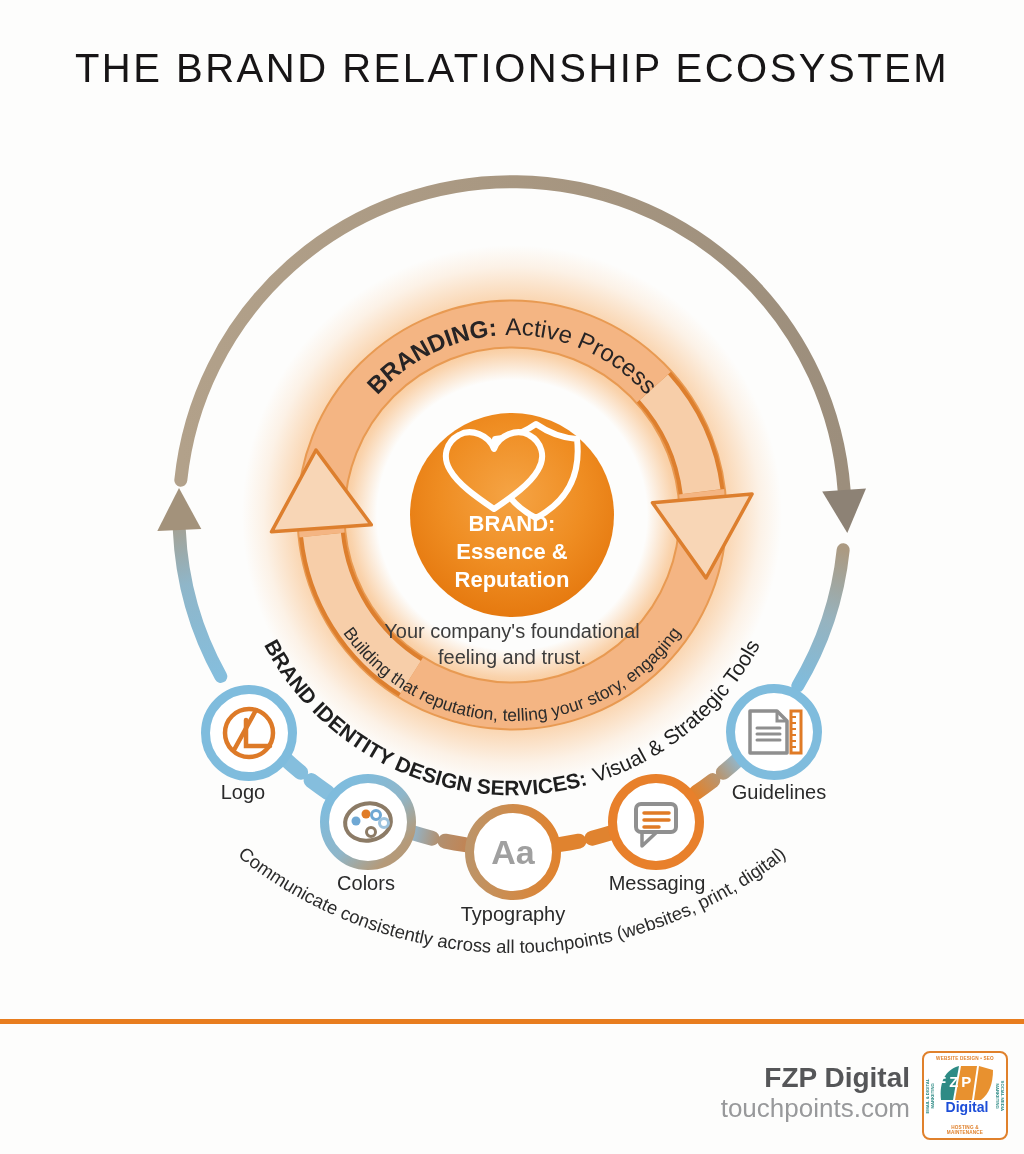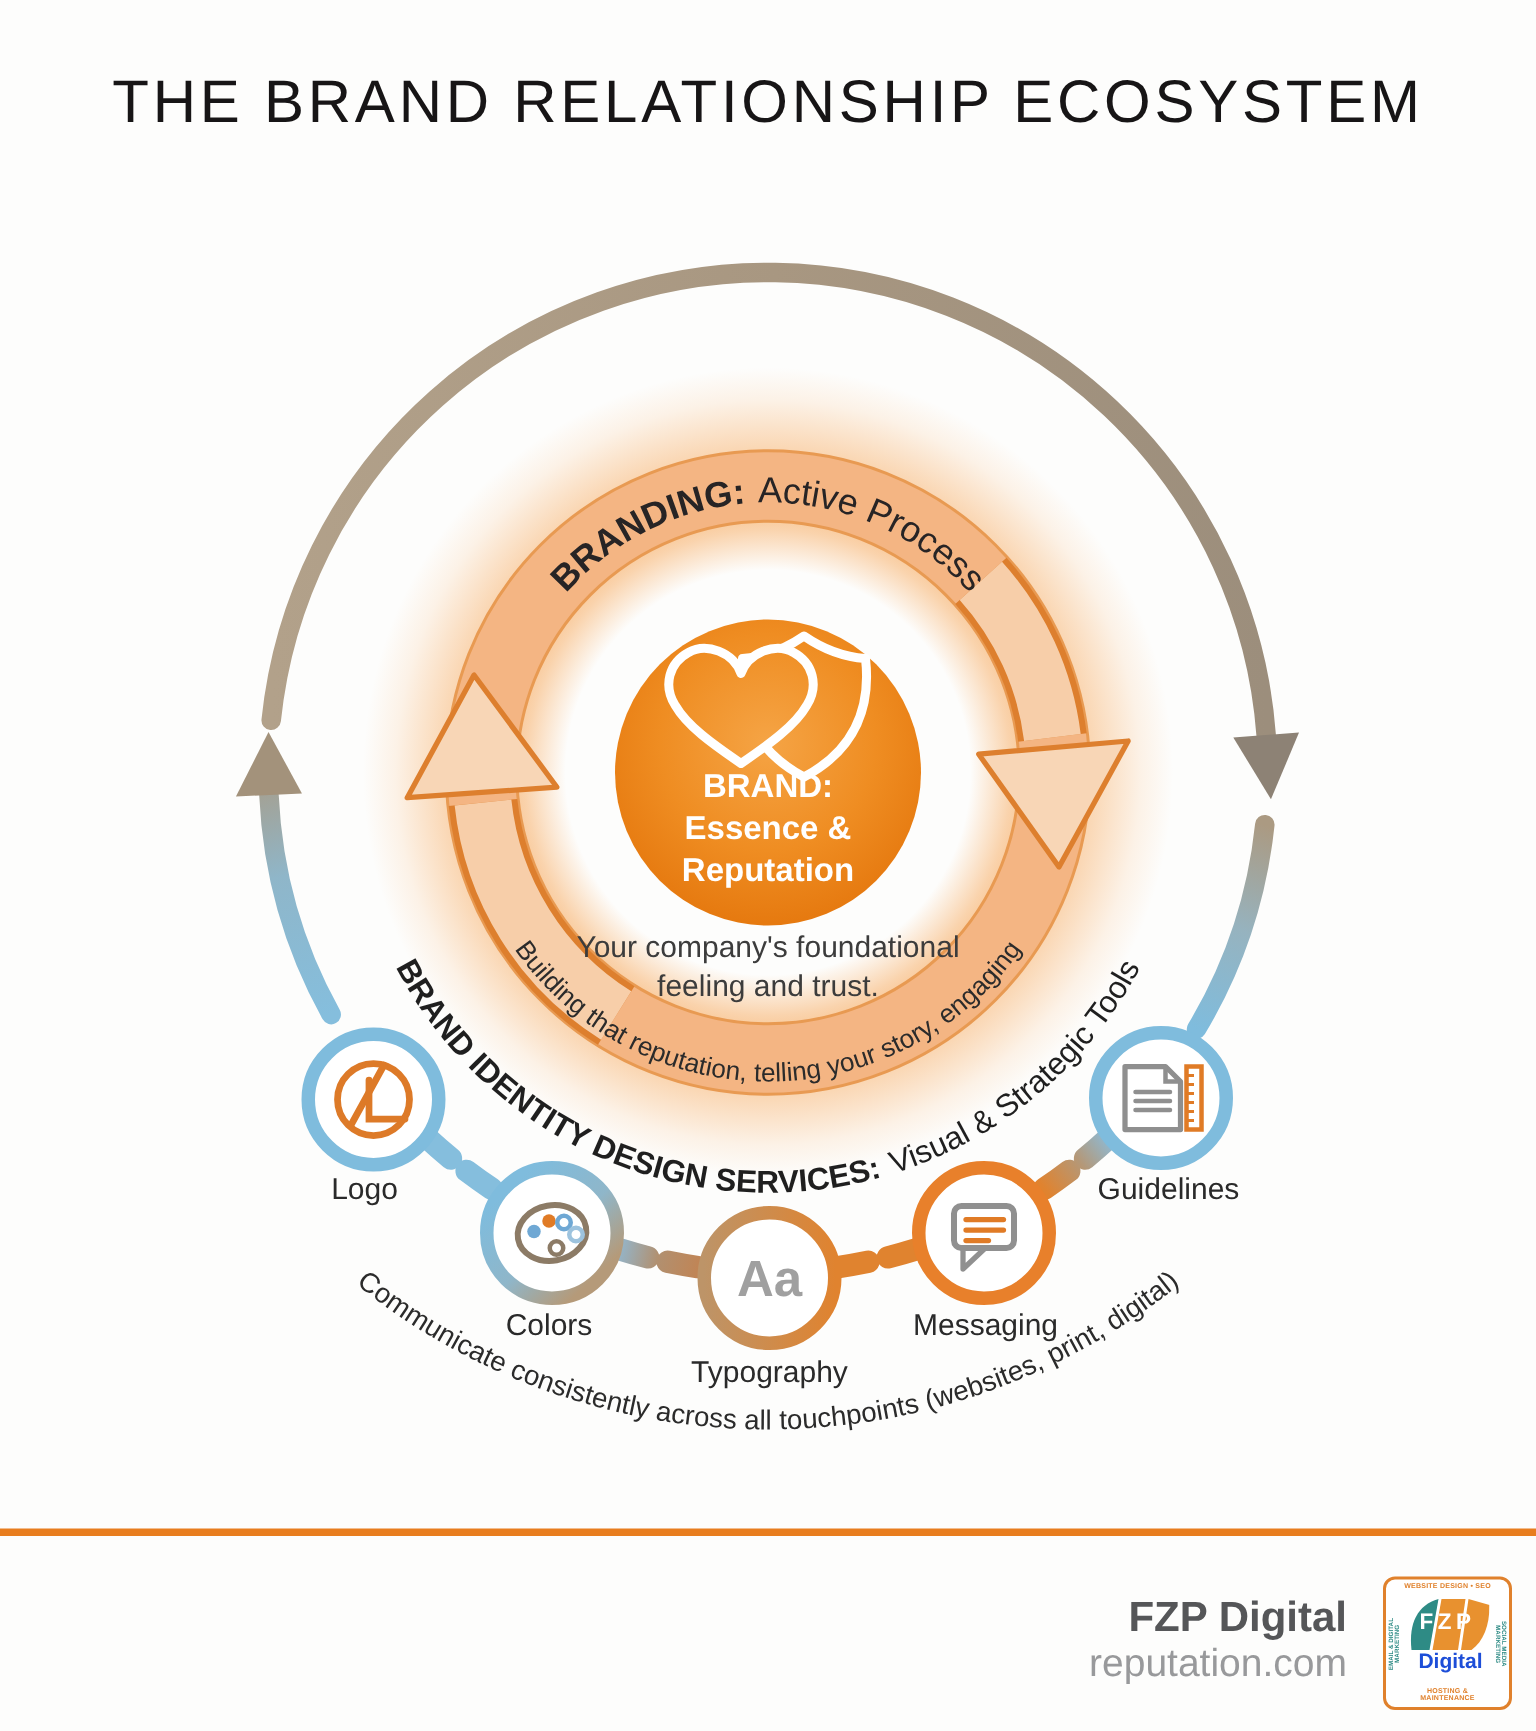--- a/index.html
+++ b/index.html
@@ -2,36 +2,36 @@
 <html><head>
 <meta charset="utf-8">
 <style>
   html,body{margin:0;padding:0;}
   body{width:1024px;height:1154px;position:relative;background:#fdfdfc;overflow:hidden;
        font-family:"Liberation Sans",sans-serif;}
   .page-title{position:absolute;top:46px;left:0;width:1024px;text-align:center;
       font-size:40px;font-weight:400;letter-spacing:2.5px;color:#171516;}
   .diagram-svg{position:absolute;left:0;top:0;}
   .divider{position:absolute;left:0;top:1019px;width:1024px;height:5px;background:#e87d1e;}
-  .footer{position:absolute;top:1051px;right:16px;display:flex;align-items:flex-start;gap:24px;}
+  .footer{position:absolute;top:1051px;right:16px;display:flex;align-items:flex-start;gap:12px;}
   .footer-text{text-align:right;padding-top:12px;}
   .footer-brand{font-size:28px;font-weight:700;color:#555658;line-height:1.1;}
   .footer-site{font-size:26px;font-weight:400;color:#98999b;line-height:1.15;}
   .badge{width:86px;height:89px;border:2.5px solid #e0812c;border-radius:8px;background:#fff;
       position:relative;box-sizing:border-box;}
   .badge-top,.badge-bottom{position:absolute;left:0;width:100%;text-align:center;
       font-size:6px;letter-spacing:.2px;color:#e0812c;font-weight:700;transform:scale(.78);}
   .badge-top{top:2px;}
   .badge-bottom{bottom:2px;}
   .badge-side{position:absolute;top:12px;height:62px;font-size:6px;color:#2e8b85;font-weight:700;
       writing-mode:vertical-rl;text-align:center;transform:scale(.7);}
   .badge-left{left:0;transform:scale(.7) rotate(180deg);}
   .badge-right{right:0;}
   .badge-center{position:absolute;left:13px;top:13px;width:56px;height:34px;}
-  .badge-fzp{position:absolute;left:0;top:7px;width:56px;text-align:center;font-size:15px;
+  .badge-fzp{position:absolute;left:0;top:7px;width:56px;text-align:left;font-size:15px;
       font-weight:700;letter-spacing:3px;color:#ffffff;}
   .badge-digital{position:absolute;left:0;top:46px;width:86px;text-align:center;
       font-size:14px;font-weight:700;color:#1d4ed8;}
   text{font-family:"Liberation Sans",sans-serif;}
   .curved-dark{fill:#272425;}
   .bold{font-weight:700;}
 </style>
 </head>
 <body>
 
@@ -222,21 +222,21 @@
   <text font-size="18.5" fill="#2b2b2b">
     <textPath href="#tpTouch" startOffset="50%" text-anchor="middle"><tspan>Communicate consistently across all touchpoints (websites, print, digital)</tspan></textPath>
   </text>
 </svg>
 
 <div class="divider"></div>
 
 <div class="footer">
   <div class="footer-text">
     <div class="footer-brand">FZP Digital</div>
-    <div class="footer-site">reputation.com</div>
+    <div class="footer-site">touchpoints.com</div>
   </div>
   <div class="badge">
     <div class="badge-top">WEBSITE DESIGN • SEO</div>
     <div class="badge-side badge-left">EMAIL &amp; DIGITAL MARKETING</div>
     <div class="badge-side badge-right">SOCIAL MEDIA MARKETING</div>
     <div class="badge-center">
       <svg width="56" height="34" viewBox="0 0 56 34">
         <path d="M 4 34 C 2 16 8 4 22 0 L 16 34 Z" fill="#2e8b85"></path>
         <path d="M 24 0 L 40 0 L 35 34 L 18 34 Z" fill="#e8912f"></path>
         <path d="M 42 0 L 56 4 C 56 18 52 28 44 34 L 37 34 Z" fill="#e8912f"></path>

